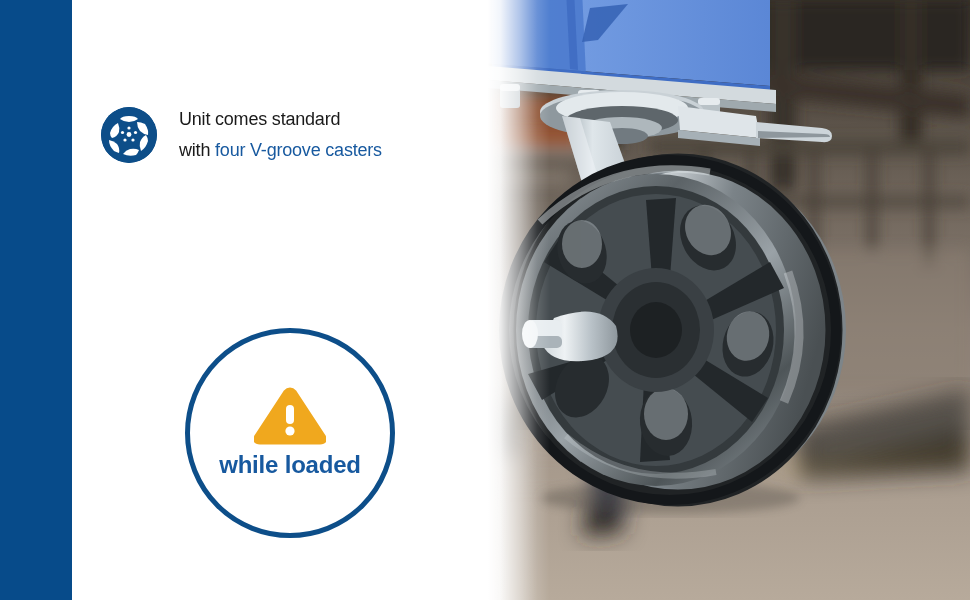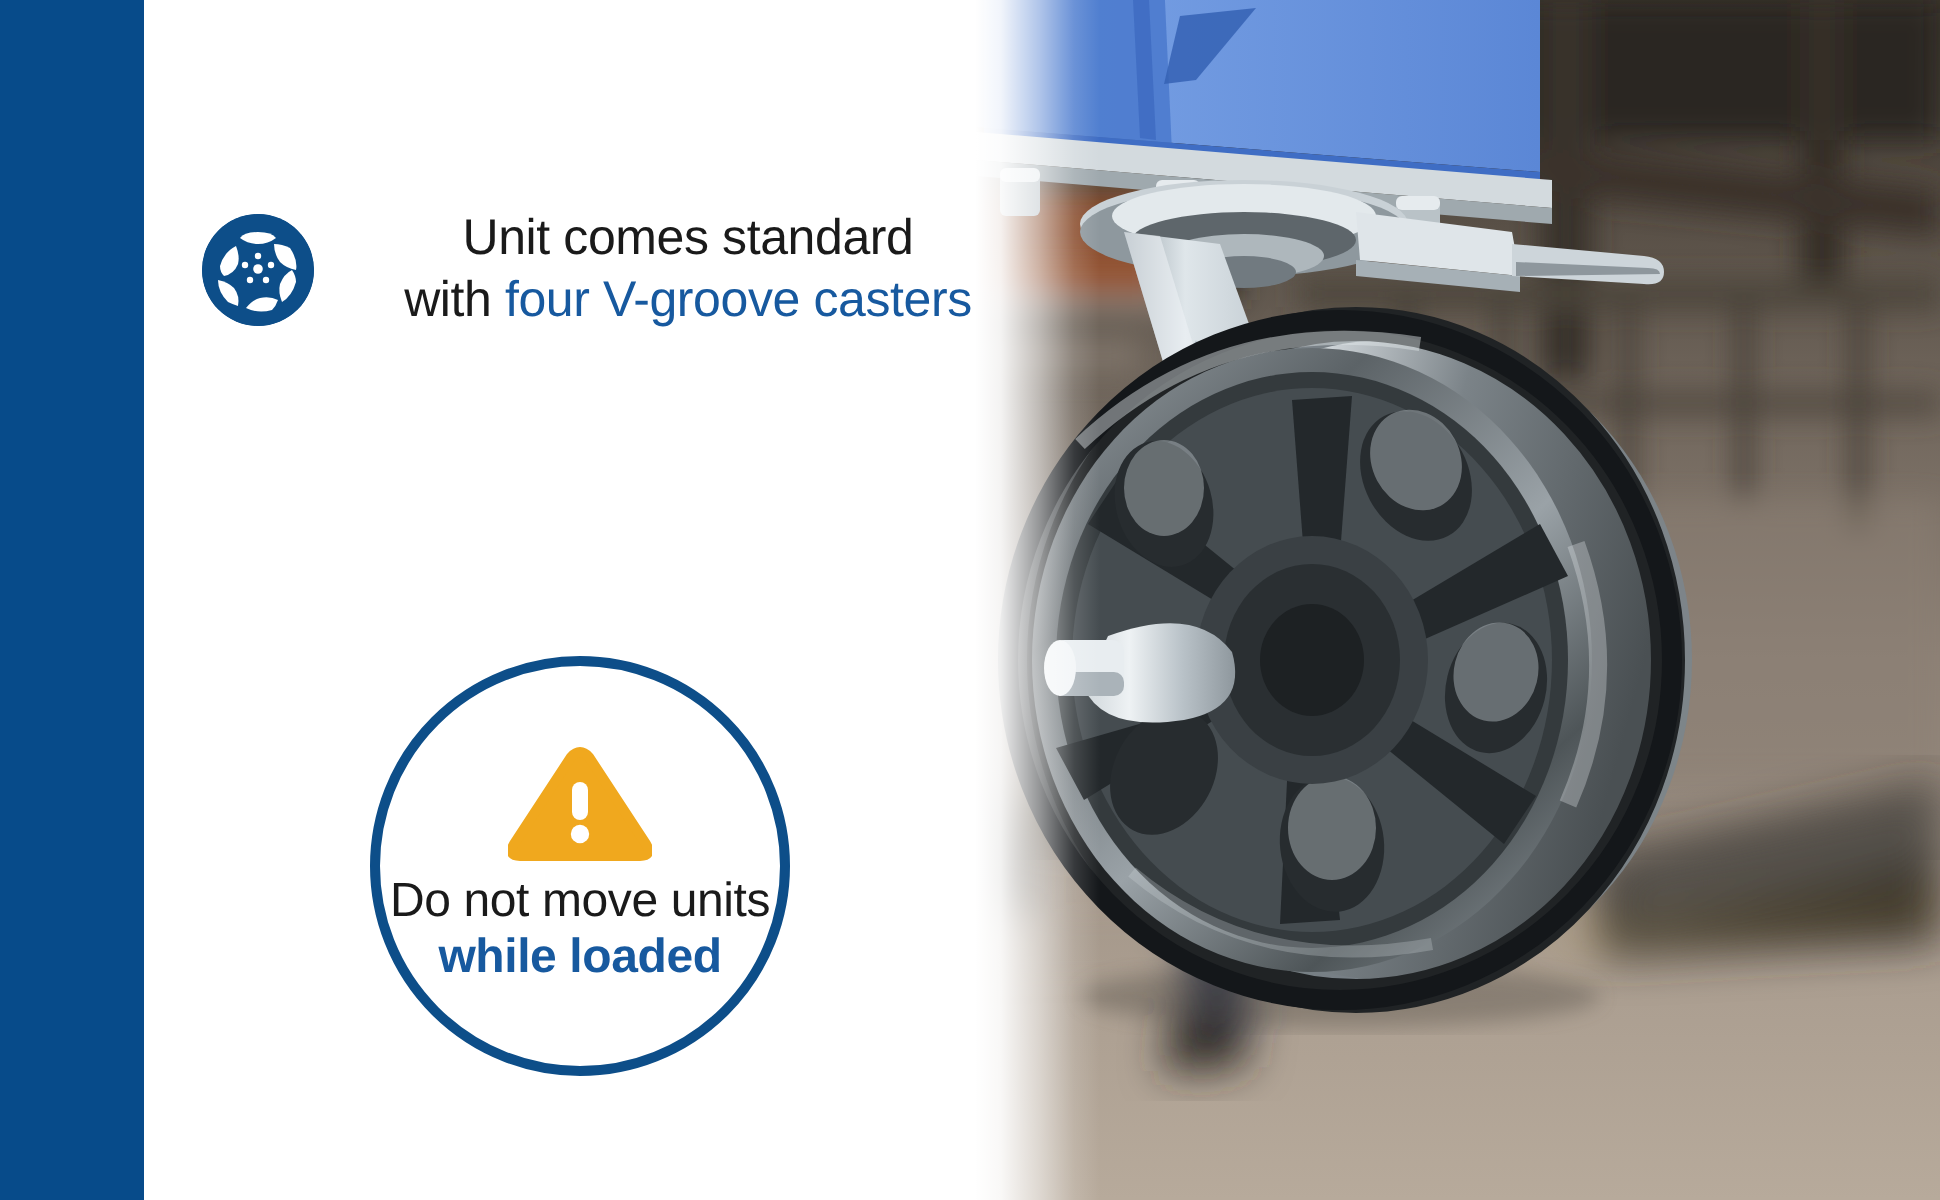--- a/index.html
+++ b/index.html
@@ -86,23 +86,23 @@
     border-radius: 50%;
     background: #0d4e89;
   }
   .badge-square {
     border-radius: 9px;
     background: #0d4e89;
   }
 
   .bullet-text {
     margin-left: 22px;
-    text-align: center;
+    text-align: left;
     color: #1a1a1a;
-    font-size: 25px;
+    font-size: 18px;
     line-height: 31px;
     white-space: nowrap;
     letter-spacing: -0.2px;
   }
   .bullet-text .hl {
     color: #17599f;
     font-weight: normal;
   }
   .row-1 .bullet-text { width: 330px; }
   .row-2 .bullet-text { width: 344px; }
@@ -405,18 +405,17 @@
 
 
     <div class="warn-circle">
       <div class="warn-icon">
         <svg width="72" height="60" viewBox="0 0 72 60" xmlns="http://www.w3.org/2000/svg">
           <path d="M31.5 5.5 q4.5 -5 9 0 L69 49 q3.5 6 -3 6 L6 55 q-6.5 0 -3 -6 Z" fill="#f0a81e" stroke="#f0a81e" stroke-width="5" stroke-linejoin="round"></path>
           <rect x="32" y="18" width="8" height="19" rx="4" fill="#ffffff"></rect>
           <circle cx="36" cy="44" r="4.6" fill="#ffffff"></circle>
         </svg>
       </div>
-      <div class="warn-line1">Do not move units</div>
       <div class="warn-line2">while loaded</div>
     </div>
 
   </div>
 </div>
 
 </body></html>

